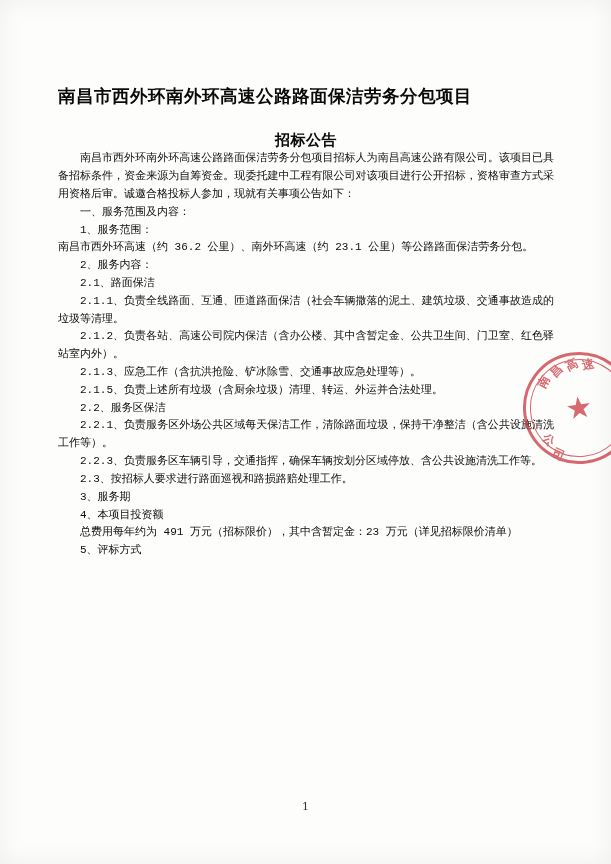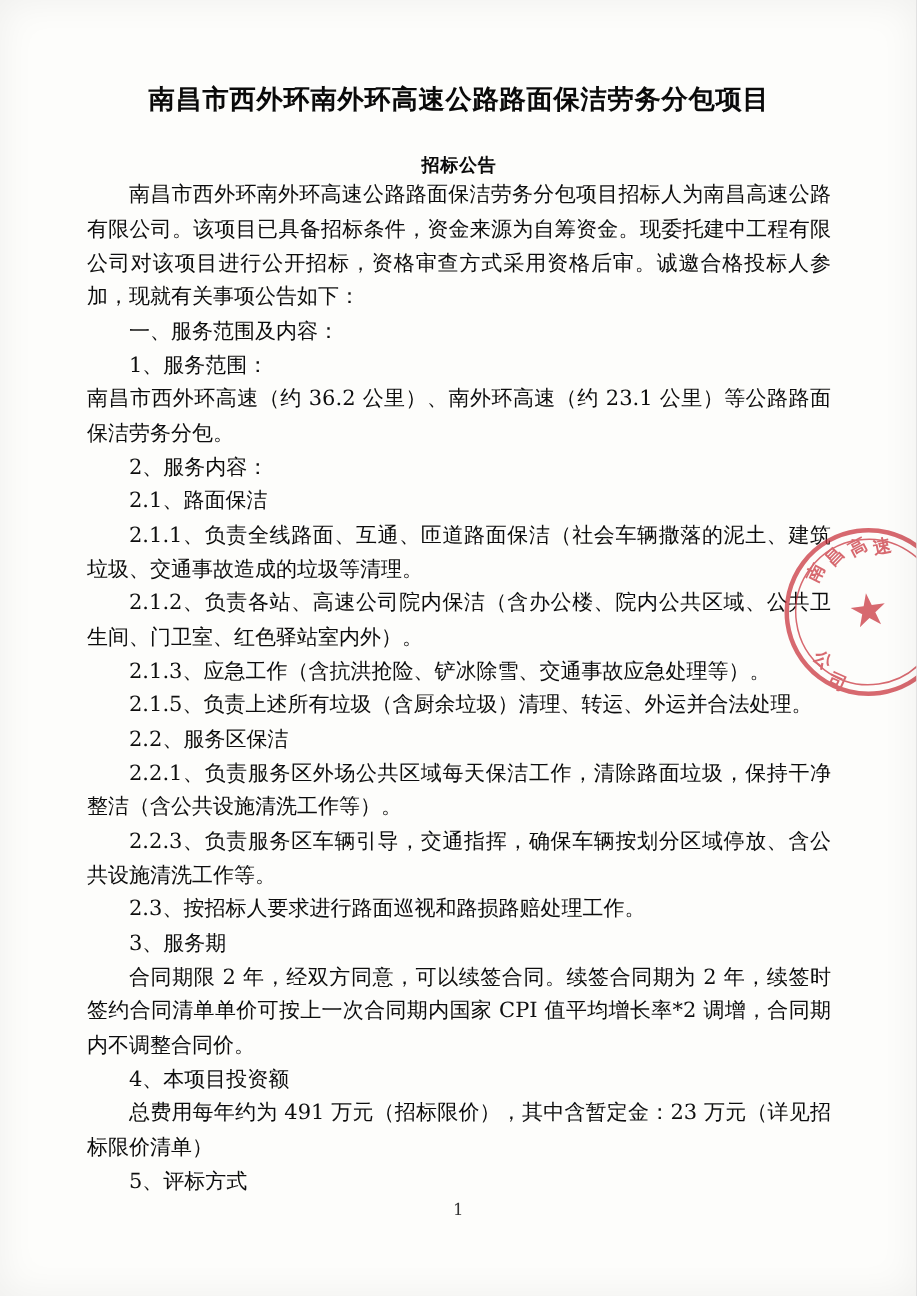--- a/index.html
+++ b/index.html
@@ -26,49 +26,50 @@
     height: 864px;
     background: #fdfdfb;
   }
   .content {
     position: absolute;
     left: 58px;
     top: 54px;
     width: 496px;
   }
   .title {
-    text-align: center;
     font-size: 17.5px;
     font-weight: bold;
     letter-spacing: 0.5px;
     line-height: 1.5;
     color: #0a0a0a;
     font-family: "DejaVu Serif", "Liberation Serif", serif;
+    margin-top: 29px;
   }
   .title2 {
     text-align: center;
-    font-size: 12px;
+    font-size: 15px;
     font-weight: bold;
     letter-spacing: 0.5px;
     margin-top: 22px;
     color: #0a0a0a;
   }
   .subtitle {
     text-align: center;
     font-size: 13px;
     margin-top: 20px;
     color: #101010;
   }
   p.body {
-    font-size: 14px;
+    font-size: 11px;
     line-height: 1.62;
     margin: 0;
     color: #0d0d0d;
     text-align: justify;
     text-justify: inter-ideograph;
+    font-family: Liberation Mono, monospace;
   }
   p.indent2 { text-indent: 2em; }
   .blk { margin-top: 2px; }
   .pagenum {
     position: absolute;
     left: 0;
     top: 800px;
     width: 611px;
     text-align: center;
     font-size: 11px;
@@ -138,29 +139,28 @@
     <div class="title">南昌市西外环南外环高速公路路面保洁劳务分包项目</div>
     <div class="title2">招标公告</div>
 
     <p class="body indent2 blk">南昌市西外环南外环高速公路路面保洁劳务分包项目招标人为南昌高速公路有限公司。该项目已具备招标条件，资金来源为自筹资金。现委托建中工程有限公司对该项目进行公开招标，资格审查方式采用资格后审。诚邀合格投标人参加，现就有关事项公告如下：</p>
     <p class="body indent2 blk">一、服务范围及内容：</p>
     <p class="body indent2 blk">1、服务范围：</p>
     <p class="body blk">南昌市西外环高速（约 36.2 公里）、南外环高速（约 23.1 公里）等公路路面保洁劳务分包。</p>
     <p class="body indent2 blk">2、服务内容：</p>
     <p class="body indent2 blk">2.1、路面保洁</p>
     <p class="body indent2 blk">2.1.1、负责全线路面、互通、匝道路面保洁（社会车辆撒落的泥土、建筑垃圾、交通事故造成的垃圾等清理。</p>
-    <p class="body indent2 blk">2.1.2、负责各站、高速公司院内保洁（含办公楼、院内公共区域、公共卫生间、门卫室、红色驿站室内外）。</p>
+    <p class="body indent2 blk">2.1.2、负责各站、高速公司院内保洁（含办公楼、其中含暂定金、公共卫生间、门卫室、红色驿站室内外）。</p>
     <p class="body indent2 blk">2.1.3、应急工作（含抗洪抢险、铲冰除雪、交通事故应急处理等）。</p>
     <p class="body indent2 blk">2.1.5、负责上述所有垃圾（含厨余垃圾）清理、转运、外运并合法处理。</p>
     <p class="body indent2 blk">2.2、服务区保洁</p>
     <p class="body indent2 blk">2.2.1、负责服务区外场公共区域每天保洁工作，清除路面垃圾，保持干净整洁（含公共设施清洗工作等）。</p>
     <p class="body indent2 blk">2.2.3、负责服务区车辆引导，交通指挥，确保车辆按划分区域停放、含公共设施清洗工作等。</p>
     <p class="body indent2 blk">2.3、按招标人要求进行路面巡视和路损路赔处理工作。</p>
     <p class="body indent2 blk">3、服务期</p>
-    <p class="body indent2 blk">合同期限 2 年，经双方同意，可以续签合同。续签合同期为 2 年，续签时签约合同清单单价可按上一次合同期内国家 CPI 值平均增长率*2 调增，合同期内不调整合同价。</p>
     <p class="body indent2 blk">4、本项目投资额</p>
     <p class="body indent2 blk">总费用每年约为 491 万元（招标限价），其中含暂定金：23 万元（详见招标限价清单）</p>
     <p class="body indent2 blk">5、评标方式</p>
   </div>
 
   <div class="seal">
     <div class="seal-inner"></div>
     <div class="seal-star">★</div>
     <div class="seal-text">
       <span class="st0">南</span>

